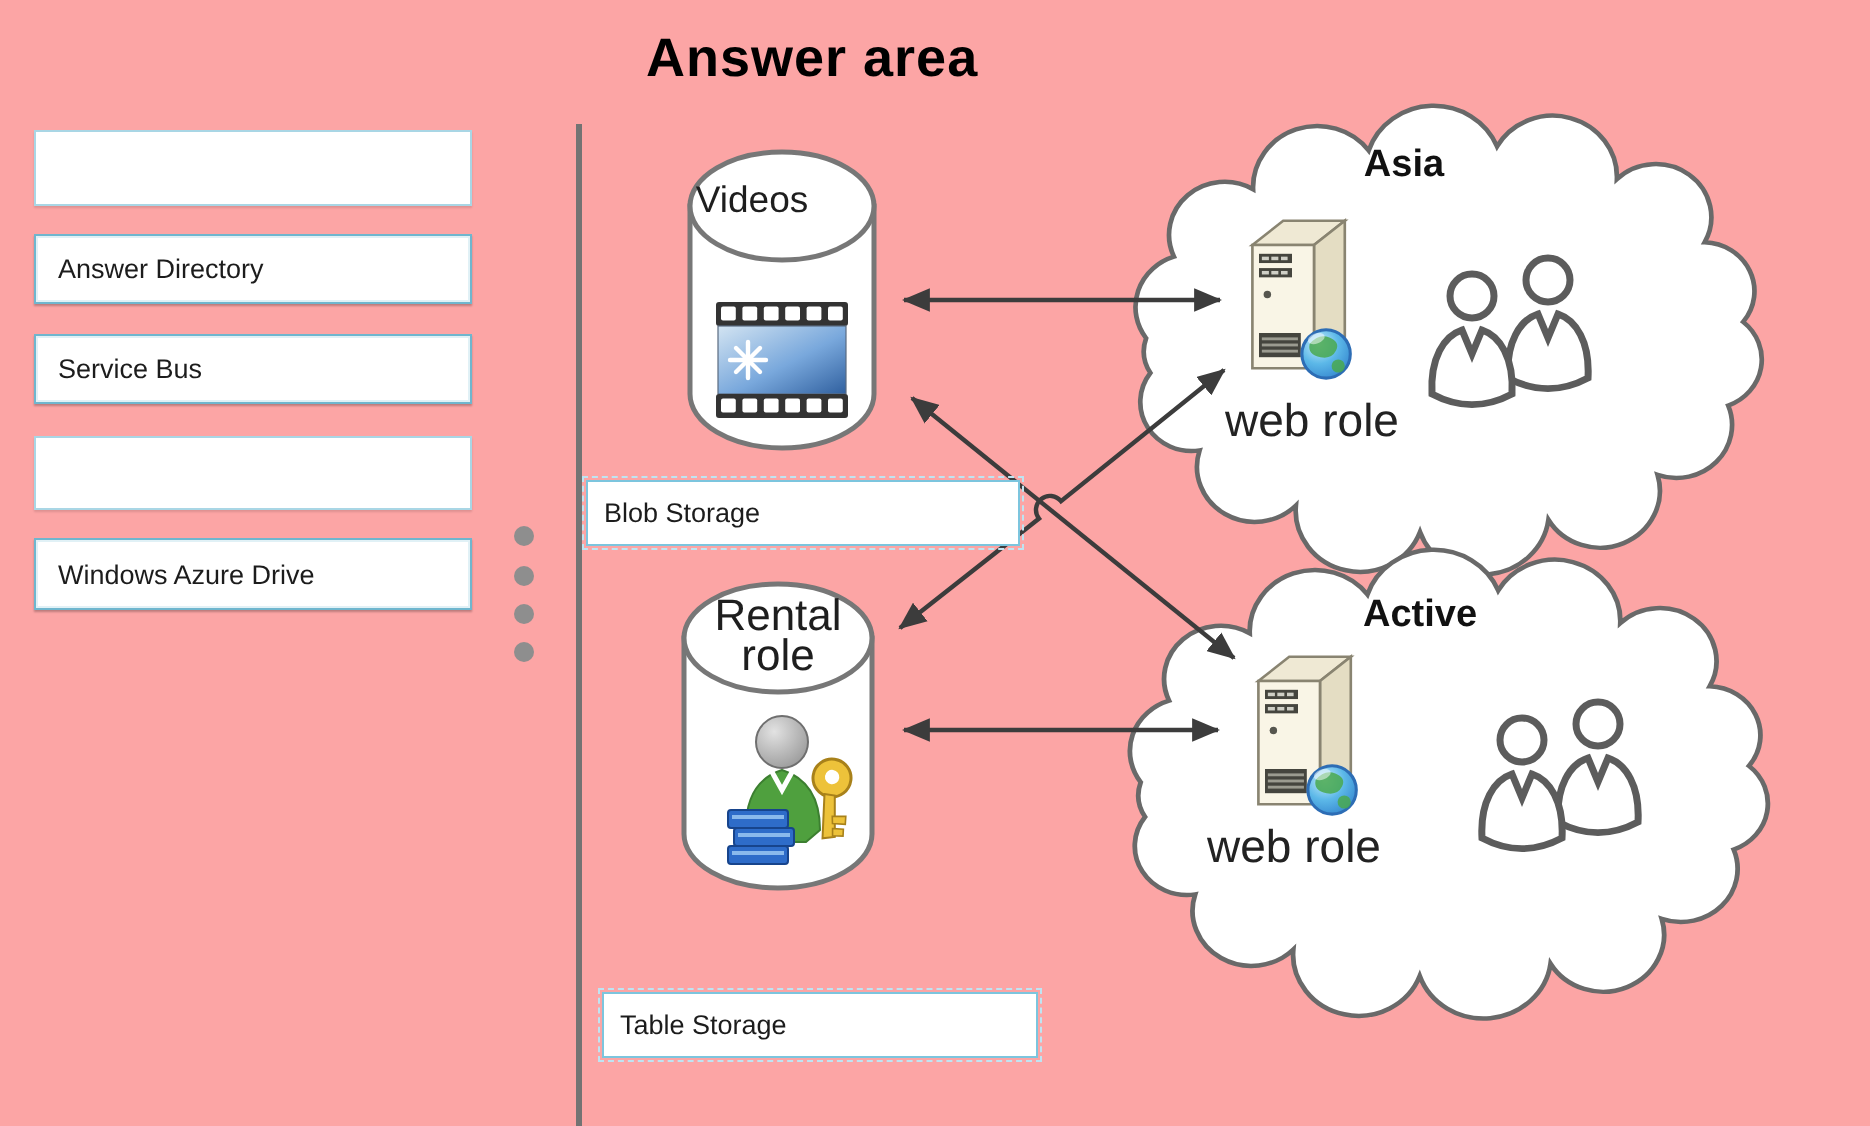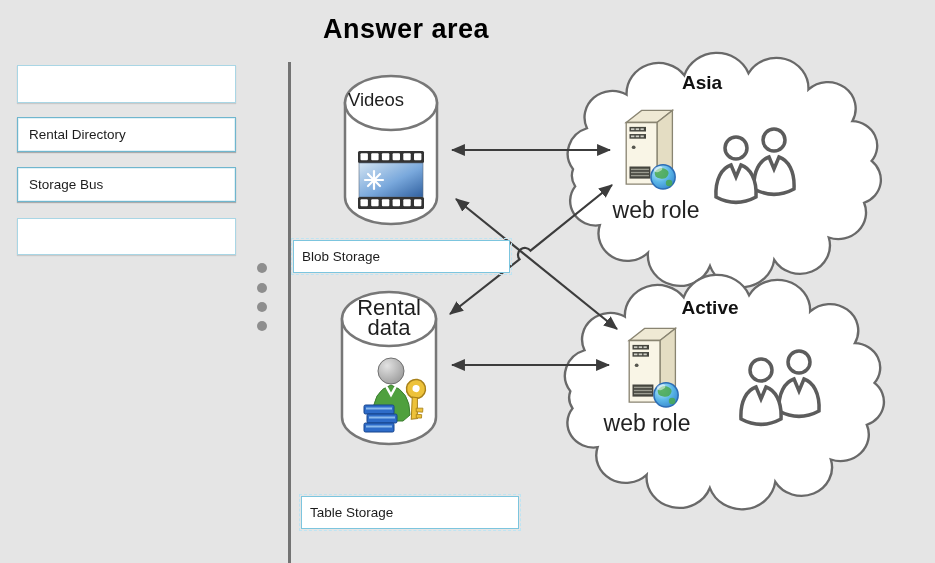--- a/index.html
+++ b/index.html
@@ -1,17 +1,17 @@
 <!DOCTYPE html>
 <html><head>
 <meta charset="utf-8">
 <style>
   html,body{margin:0;padding:0;background:#fff;}
   .stage{
-    position:relative;width:935px;height:563px;background:#e5e5e5;overflow:hidden;
+    position:relative;width:935px;height:563px;background:#fca5a5;overflow:hidden;
     font-family:"Liberation Sans", sans-serif;color:#1c1c1c;
   }
   .title{
     position:absolute;left:323px;top:14px;font-size:27px;font-weight:bold;color:#000;
     letter-spacing:0.5px;white-space:nowrap;
   }
   .opt-box{
     position:absolute;left:17px;width:219px;height:35px;background:#fff;
     border:1px solid #6fb6ce;box-shadow:0 1px 1px rgba(0,0,0,.25), inset 0 0 0 1px rgba(170,214,230,.35);
     display:flex;align-items:center;padding-left:11px;box-sizing:border-box;
@@ -36,27 +36,30 @@
 <body>
 
 <div class="stage">
 
   <div class="title">Answer area</div>
 
   <div class="opt-box empty" style="top:65px;height:38px;">
       <span></span>
     </div>
   <div class="opt-box" style="top:117px;">
-      <span>Rental Directory</span>
+      <span>Answer Directory</span>
     </div>
   <div class="opt-box" style="top:167px;">
-      <span>Storage Bus</span>
+      <span>Service Bus</span>
     </div>
   <div class="opt-box empty" style="top:218px;height:37px;">
       <span></span>
+    </div>
+  <div class="opt-box" style="top:269px;height:36px;">
+      <span>Windows Azure Drive</span>
     </div>
 
   <div class="dot" style="top:263px;"></div>
   <div class="dot" style="top:283px;"></div>
   <div class="dot" style="top:302px;"></div>
   <div class="dot" style="top:321px;"></div>
 
   <div class="divider"></div>
 
   <svg class="diagram" width="935" height="563" viewBox="0 0 935 563">
@@ -195,21 +198,21 @@
     <use href="#serverDef" transform="translate(624,106) scale(1.1)"></use>
     <use href="#serverDef" transform="translate(627,324) scale(1.1)"></use>
 
     <use href="#usersDef" transform="translate(714,127)"></use>
     <use href="#usersDef" transform="translate(739,349)"></use>
   </svg>
 
   <div class="dlabel cyl-label" style="left:376px;top:89px;">Videos</div>
   <div class="dlabel rental-label" style="left:389px;top:298px;">
     <div>Rental</div>
-    <div>data</div>
+    <div>role</div>
   </div>
   <div class="dlabel cloud-title" style="left:702px;top:72px;">Asia</div>
   <div class="dlabel cloud-title" style="left:710px;top:297px;">Active</div>
   <div class="dlabel webrole" style="left:656px;top:197px;">web role</div>
   <div class="dlabel webrole" style="left:647px;top:410px;">web role</div>
 
   <div class="slot-box" style="left:301px;top:496px;width:218px;">
       <span>Table Storage</span>
     </div>
   <div class="slot-box" style="left:293px;top:240px;width:217px;">

